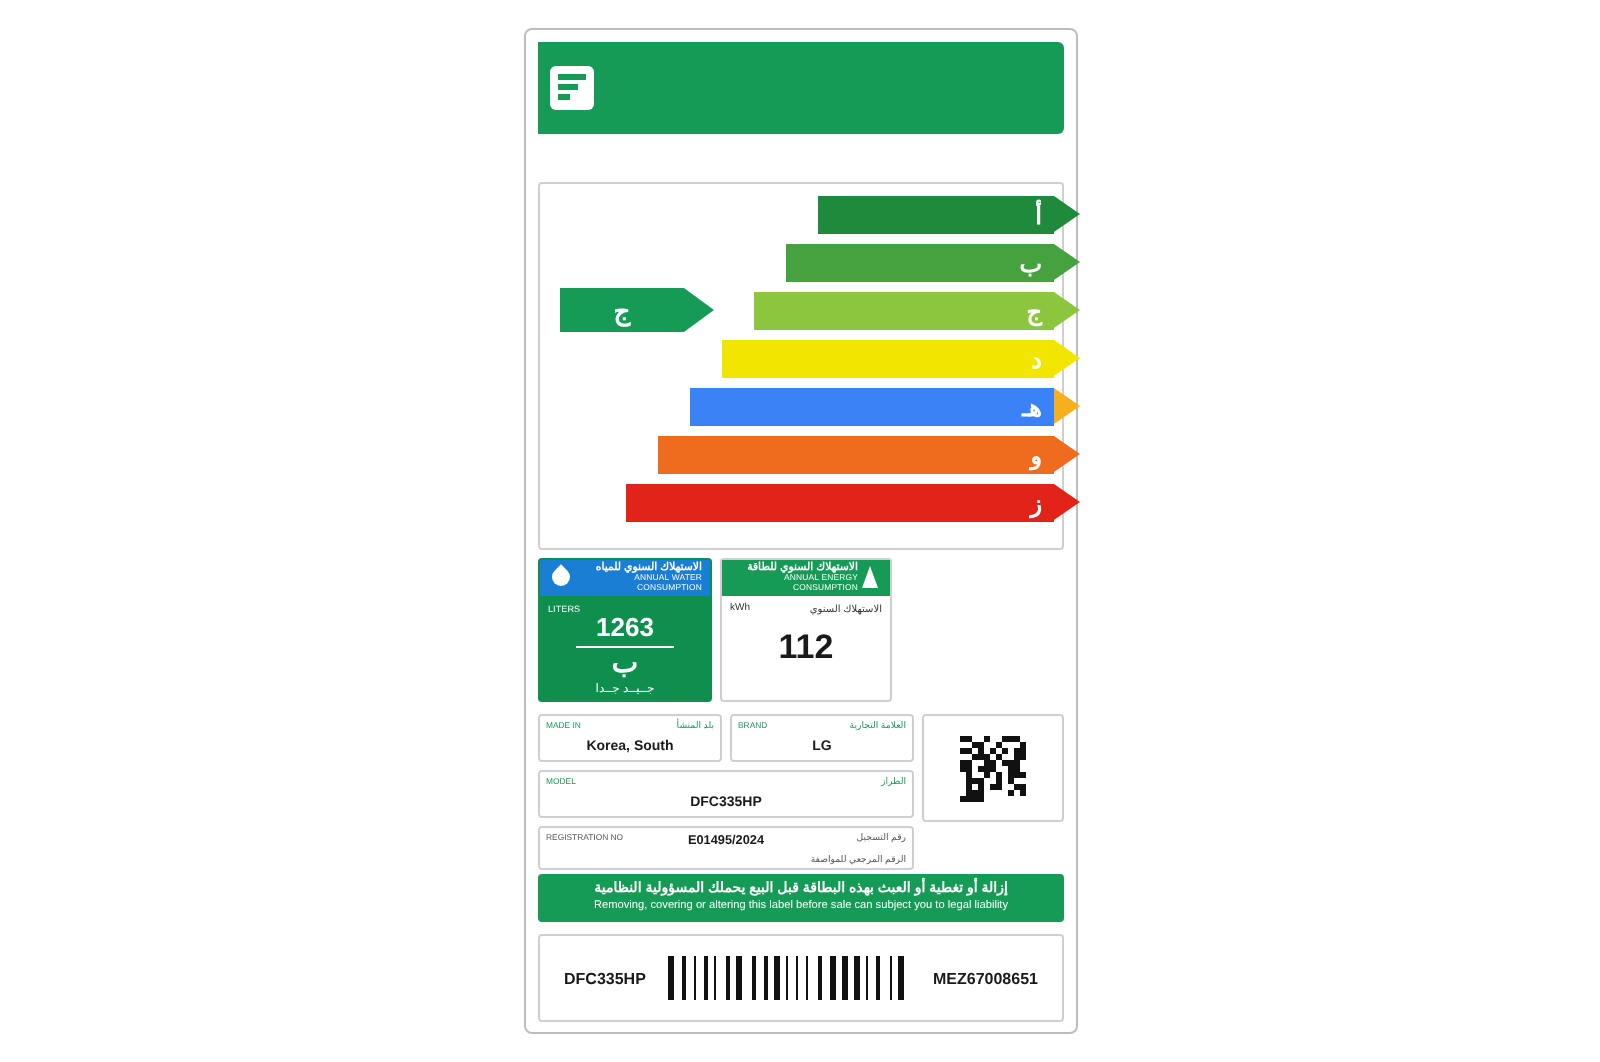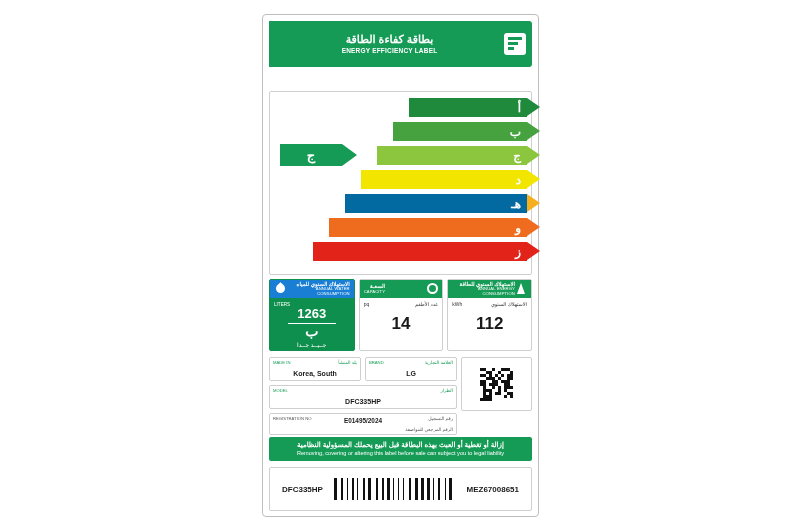--- a/index.html
+++ b/index.html
@@ -150,24 +150,20 @@
   .qr i{display:block;}
 </style>
 </head>
 <body>
 
 <div class="page">
   <div class="label-card">
 
     <div class="header">
       <div class="header-right">
-        <div class="hdr-titles">
-          <div class="hdr-ar">بطاقة كفاءة الطاقة</div>
-          <div class="hdr-en">ENERGY EFFICIENCY LABEL</div>
-        </div>
         <div class="hdr-icon">
           <div class="bar b1"></div>
             <div class="bar b2"></div>
             <div class="bar b3"></div>
         </div>
       </div>
     </div>
 
 
     <div class="scale">
@@ -185,21 +181,21 @@
         <div class="arrow" style="width:150px;background:#8cc63e;color:#8cc63e;">
           <span style="color:#fff">ج</span>
         </div>
       </div>
       <div class="row" style="top:78px;">
         <div class="arrow" style="width:166px;background:#f2e500;color:#f2e500;">
           <span style="color:#fff">د</span>
         </div>
       </div>
       <div class="row" style="top:102px;">
-        <div class="arrow" style="width:182px;background:#0369a1;color:#f6b01e;">
+        <div class="arrow" style="width:182px;background:#3b82f6;color:#f6b01e;">
           <span style="color:#fff">هـ</span>
         </div>
       </div>
       <div class="row" style="top:126px;">
         <div class="arrow" style="width:198px;background:#ef6c1f;color:#ef6c1f;">
           <span style="color:#fff">و</span>
         </div>
       </div>
       <div class="row" style="top:150px;">
         <div class="arrow" style="width:214px;background:#e2231a;color:#e2231a;">
@@ -225,36 +221,20 @@
         </div>
         <div class="b1body">
           <div class="lit-label">LITERS</div>
           <div class="lit-val">1263</div>
           <div class="lit-underline"></div>
           <div class="lit-ar-big">ب</div>
           <div class="lit-ar-small">جــيــد جــدا</div>
         </div>
       </div>
 
-      <div class="box box2">
-        <div class="box-head">
-          <div class="bh-txt">
-            <div class="bh-ar">السعـة</div>
-            <div class="bh-en">CAPACITY</div>
-          </div>
-          <div class="bh-ico">
-              <div class="plate"></div>
-            </div>
-        </div>
-        <div class="box-body">
-          <div class="unit">pq</div>
-          <div class="unit-r">عدد الأطقم</div>
-          <div class="big-num">14</div>
-        </div>
-      </div>
 
       <div class="box box3">
         <div class="box-head">
           <div class="bh-txt">
             <div class="bh-ar">الاستهلاك السنوي للطاقة</div>
             <div class="bh-en">ANNUAL ENERGY CONSUMPTION</div>
           </div>
           <div class="bh-ico">
               <div class="bolt"></div>
             </div>

